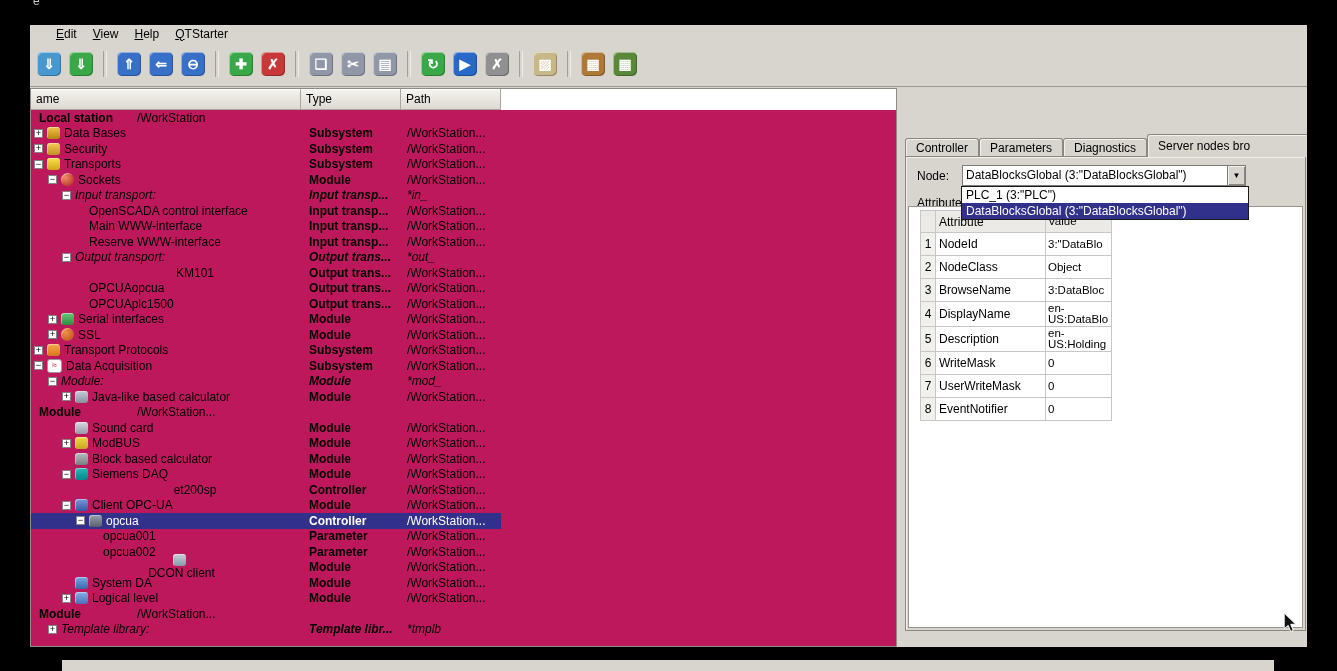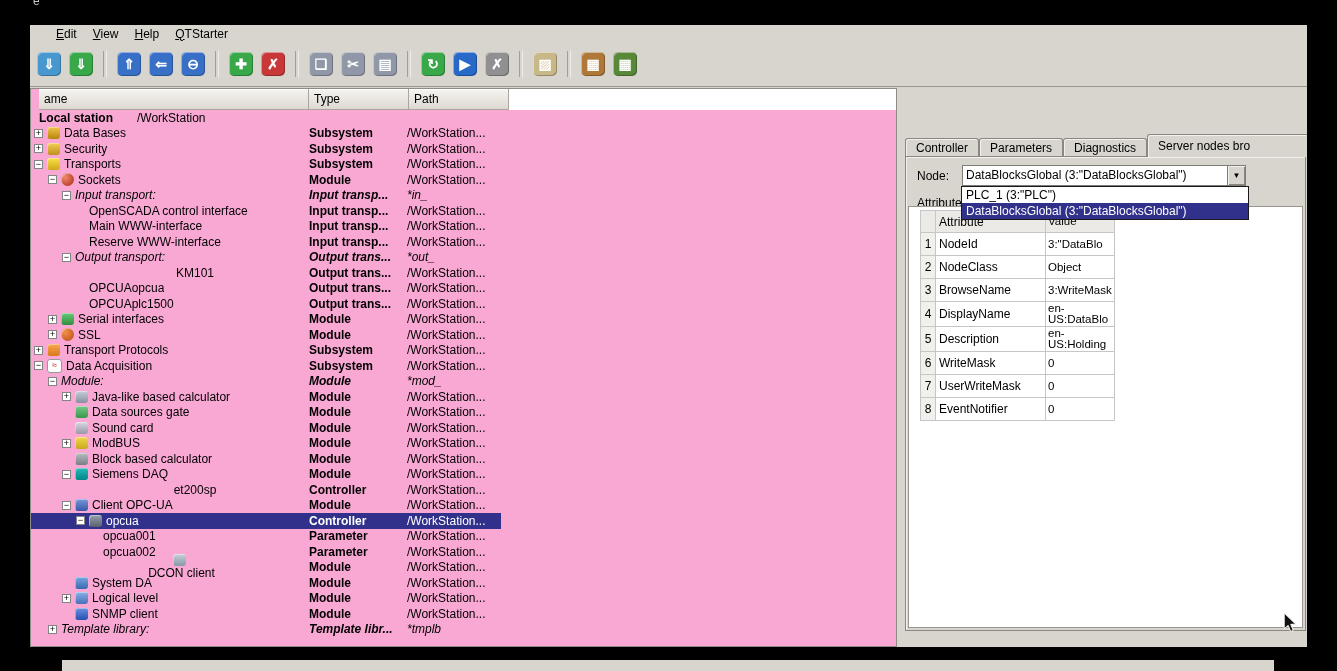--- a/index.html
+++ b/index.html
@@ -16,22 +16,22 @@
   
   #toolbar{height:44px;display:flex;align-items:center;gap:2px;padding-left:4px;
            border-bottom:1px solid #9a968f;}
   .tbtn{width:30px;height:30px;display:flex;align-items:center;justify-content:center;border-radius:3px;}
   .chip{width:24px;height:24px;border-radius:5px;display:flex;align-items:center;justify-content:center;
         color:#fff;font-size:14px;font-weight:bold;
         box-shadow:inset 1px 1px 0 rgba(255,255,255,.45), inset -1px -1px 0 rgba(0,0,0,.25);}
   .tsep{width:2px;height:26px;border-left:1px solid #a39f98;border-right:1px solid #efede9;margin:0 5px;}
 
   
-  #treepanel{position:absolute;left:0;top:63px;width:867px;height:559px;background:#f9a8d4;
-             border:1px solid #8f8b85;box-sizing:border-box;overflow:hidden;padding-left:8px;}
+  #treepanel{position:absolute;left:0;top:63px;width:867px;height:559px;background:#be185d;
+             border:1px solid #8f8b85;box-sizing:border-box;overflow:hidden;}
   #treeheader{display:flex;height:21px;}
   .hcell{box-sizing:border-box;display:flex;align-items:center;padding-left:5px;
          background:linear-gradient(#f6f4f0,#ddd9d2);border-right:1px solid #aaa69f;
          border-bottom:1px solid #aaa69f;box-shadow:inset 0 1px 0 #fff;}
   .hfill{flex:1;background:#fff;border-bottom:none;}
   #treerows{position:absolute;left:0;top:21px;right:0;bottom:0;}
   .trow{display:flex;height:15.5px;align-items:center;width:470px;}
   .trow.selected{background:#31318c;color:#fff;}
   .trow.italic{font-style:italic;}
   .cell-name{width:270px;box-sizing:border-box;display:flex;align-items:center;overflow:hidden;flex:none;}
@@ -335,25 +335,20 @@
         <div class="trow" data-name="tree-row-java-like-based-calculator">
           <div class="cell-name" data-name="tree-item-name-cell" style="padding-left: 31px;">
             <span class="exp" data-name="tree-expander-plus-icon">+</span>
             <span class="ticon" data-name="java-calc-icon"></span>
             <span class="tlabel" data-name="tree-item-label">Java-like based calculator</span>
           </div>
           <div class="cell-type" data-name="tree-item-type">Module</div>
           <div class="cell-path" data-name="tree-item-path">/WorkStation...</div>
         </div>
         <div class="trow" data-name="tree-row-data-sources-gate">
-          <div class="cell-name" data-name="tree-item-name-cell" style="padding-left: 31px;">
-            <span class="expslot" data-name="tree-indent-spacer"></span>
-            <span class="ticon" data-name="gate-icon"></span>
-            <span class="tlabel" data-name="tree-item-label">Data sources gate</span>
-          </div>
           <div class="cell-type" data-name="tree-item-type">Module</div>
           <div class="cell-path" data-name="tree-item-path">/WorkStation...</div>
         </div>
         <div class="trow" data-name="tree-row-sound-card">
           <div class="cell-name" data-name="tree-item-name-cell" style="padding-left: 31px;">
             <span class="expslot" data-name="tree-indent-spacer"></span>
             <span class="ticon" data-name="sound-icon"></span>
             <span class="tlabel" data-name="tree-item-label">Sound card</span>
           </div>
           <div class="cell-type" data-name="tree-item-type">Module</div>
@@ -449,25 +444,20 @@
         <div class="trow" data-name="tree-row-logical-level">
           <div class="cell-name" data-name="tree-item-name-cell" style="padding-left: 31px;">
             <span class="exp" data-name="tree-expander-plus-icon">+</span>
             <span class="ticon" data-name="logical-icon"></span>
             <span class="tlabel" data-name="tree-item-label">Logical level</span>
           </div>
           <div class="cell-type" data-name="tree-item-type">Module</div>
           <div class="cell-path" data-name="tree-item-path">/WorkStation...</div>
         </div>
         <div class="trow" data-name="tree-row-snmp-client">
-          <div class="cell-name" data-name="tree-item-name-cell" style="padding-left: 31px;">
-            <span class="expslot" data-name="tree-indent-spacer"></span>
-            <span class="ticon" data-name="snmp-icon"></span>
-            <span class="tlabel" data-name="tree-item-label">SNMP client</span>
-          </div>
           <div class="cell-type" data-name="tree-item-type">Module</div>
           <div class="cell-path" data-name="tree-item-path">/WorkStation...</div>
         </div>
         <div class="trow italic" data-name="tree-row-template-library">
           <div class="cell-name" data-name="tree-item-name-cell" style="padding-left: 17px;">
             <span class="exp" data-name="tree-expander-plus-icon">+</span>
             <span class="tlabel" data-name="tree-item-label">Template library:</span>
           </div>
           <div class="cell-type" data-name="tree-item-type">Template libr...</div>
           <div class="cell-path" data-name="tree-item-path">*tmplb</div>
@@ -505,21 +495,21 @@
                 <td class="val" data-name="attr-value-cell">3:"DataBlo</td>
               </tr>
               <tr data-name="attr-row-nodeclass">
                 <td class="num" data-name="row-number">2</td>
                 <td class="attr" data-name="attr-name-cell">NodeClass</td>
                 <td class="val" data-name="attr-value-cell">Object</td>
               </tr>
               <tr data-name="attr-row-browsename">
                 <td class="num" data-name="row-number">3</td>
                 <td class="attr" data-name="attr-name-cell">BrowseName</td>
-                <td class="val" data-name="attr-value-cell">3:WriteMask</td>
+                <td class="val" data-name="attr-value-cell">3:DataBloc</td>
               </tr>
               <tr data-name="attr-row-displayname">
                 <td class="num" data-name="row-number">4</td>
                 <td class="attr" data-name="attr-name-cell">DisplayName</td>
                 <td class="val" data-name="attr-value-cell">en-
 US:DataBlo</td>
               </tr>
               <tr data-name="attr-row-description">
                 <td class="num" data-name="row-number">5</td>
                 <td class="attr" data-name="attr-name-cell">Description</td>

